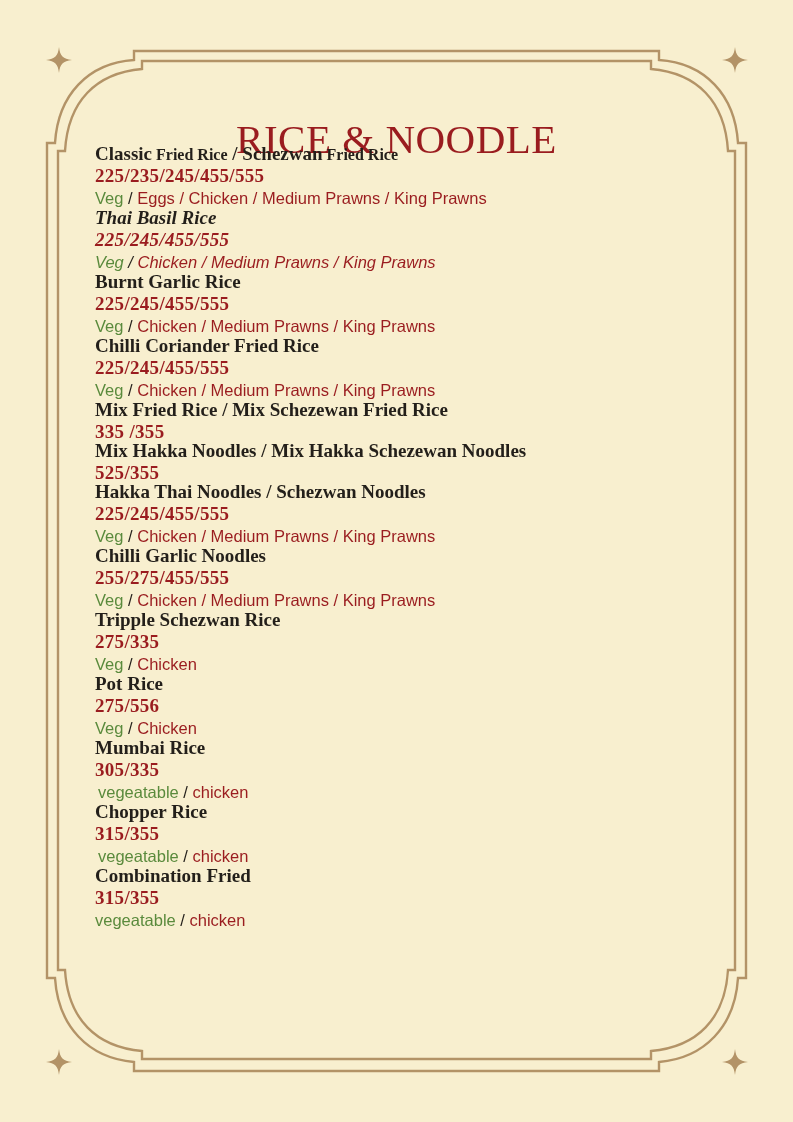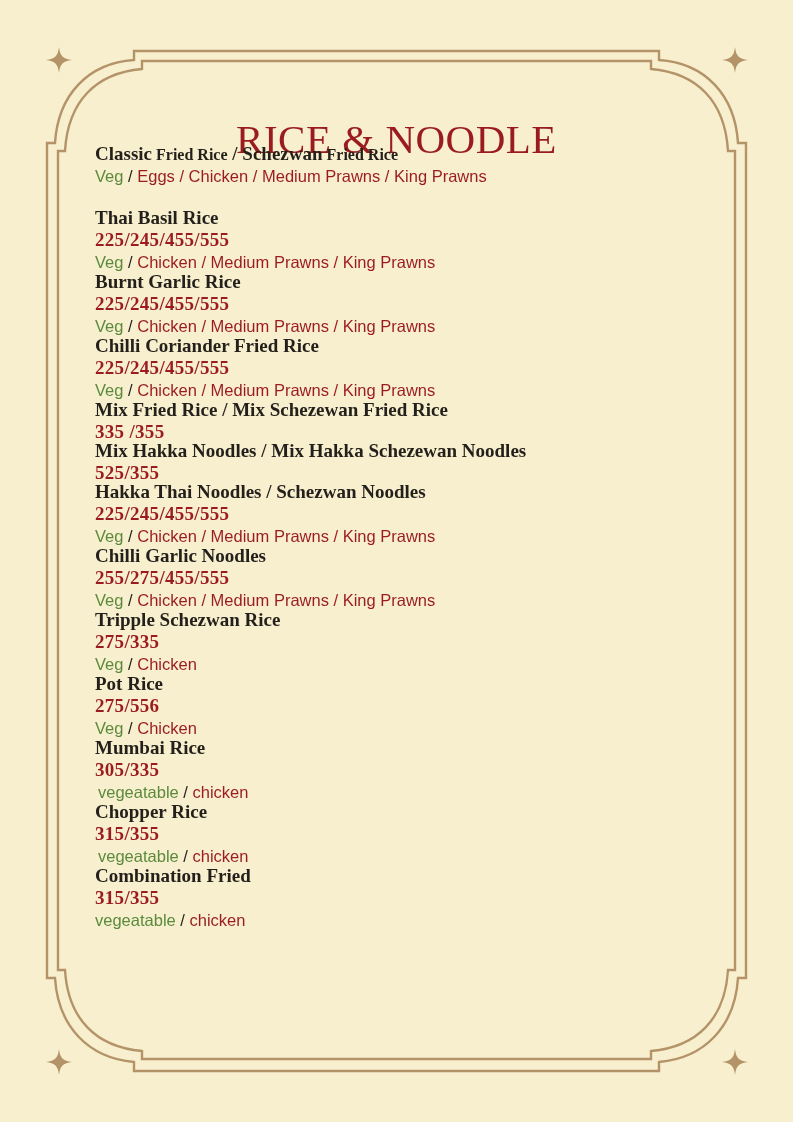--- a/index.html
+++ b/index.html
@@ -66,27 +66,28 @@
     <path d="M13 0 C14 9 17 12 26 13 C17 14 14 17 13 26 C12 17 9 14 0 13 C9 12 12 9 13 0 Z" fill="#b39367"></path>
   </svg>
 
 <h1 class="title">RICE &amp; NOODLE</h1>
 
 <div class="menu">
 
   <div class="item" style="position:absolute;top:0;left:0;width:604px;">
     <div class="row">
       <span class="name"><span>Classic</span><span class="small"> Fried Rice</span><span> / </span><span>Schezwan</span><span class="small"> Fried Rice</span></span>
+      <span class="price">225/235/245/455/555</span>
     </div>
     <div class="opts">
       <span class="veg">Veg</span><span class="sep"> / </span><span class="nonveg">Eggs</span><span class="nonveg"> / </span><span class="nonveg">Chicken</span><span class="nonveg"> / </span><span class="nonveg">Medium Prawns</span><span class="nonveg"> / </span><span class="nonveg">King Prawns</span>
     </div>
   </div>
 
-  <div class="item" style="position:absolute;top:64px;left:0;width:604px;">
+  <div class="item" style="position:absolute;top:64px;left:0;width:604px;font-style:italic;">
     <div class="row">
       <span class="name">Thai Basil Rice</span>
       <span class="price">225/245/455/555</span>
     </div>
     <div class="opts">
       <span class="veg">Veg</span><span class="sep"> / </span><span class="nonveg">Chicken</span><span class="nonveg"> / </span><span class="nonveg">Medium Prawns</span><span class="nonveg"> / </span><span class="nonveg">King Prawns</span>
     </div>
   </div>
 
   <div class="item" style="position:absolute;top:128px;left:0;width:604px;">

